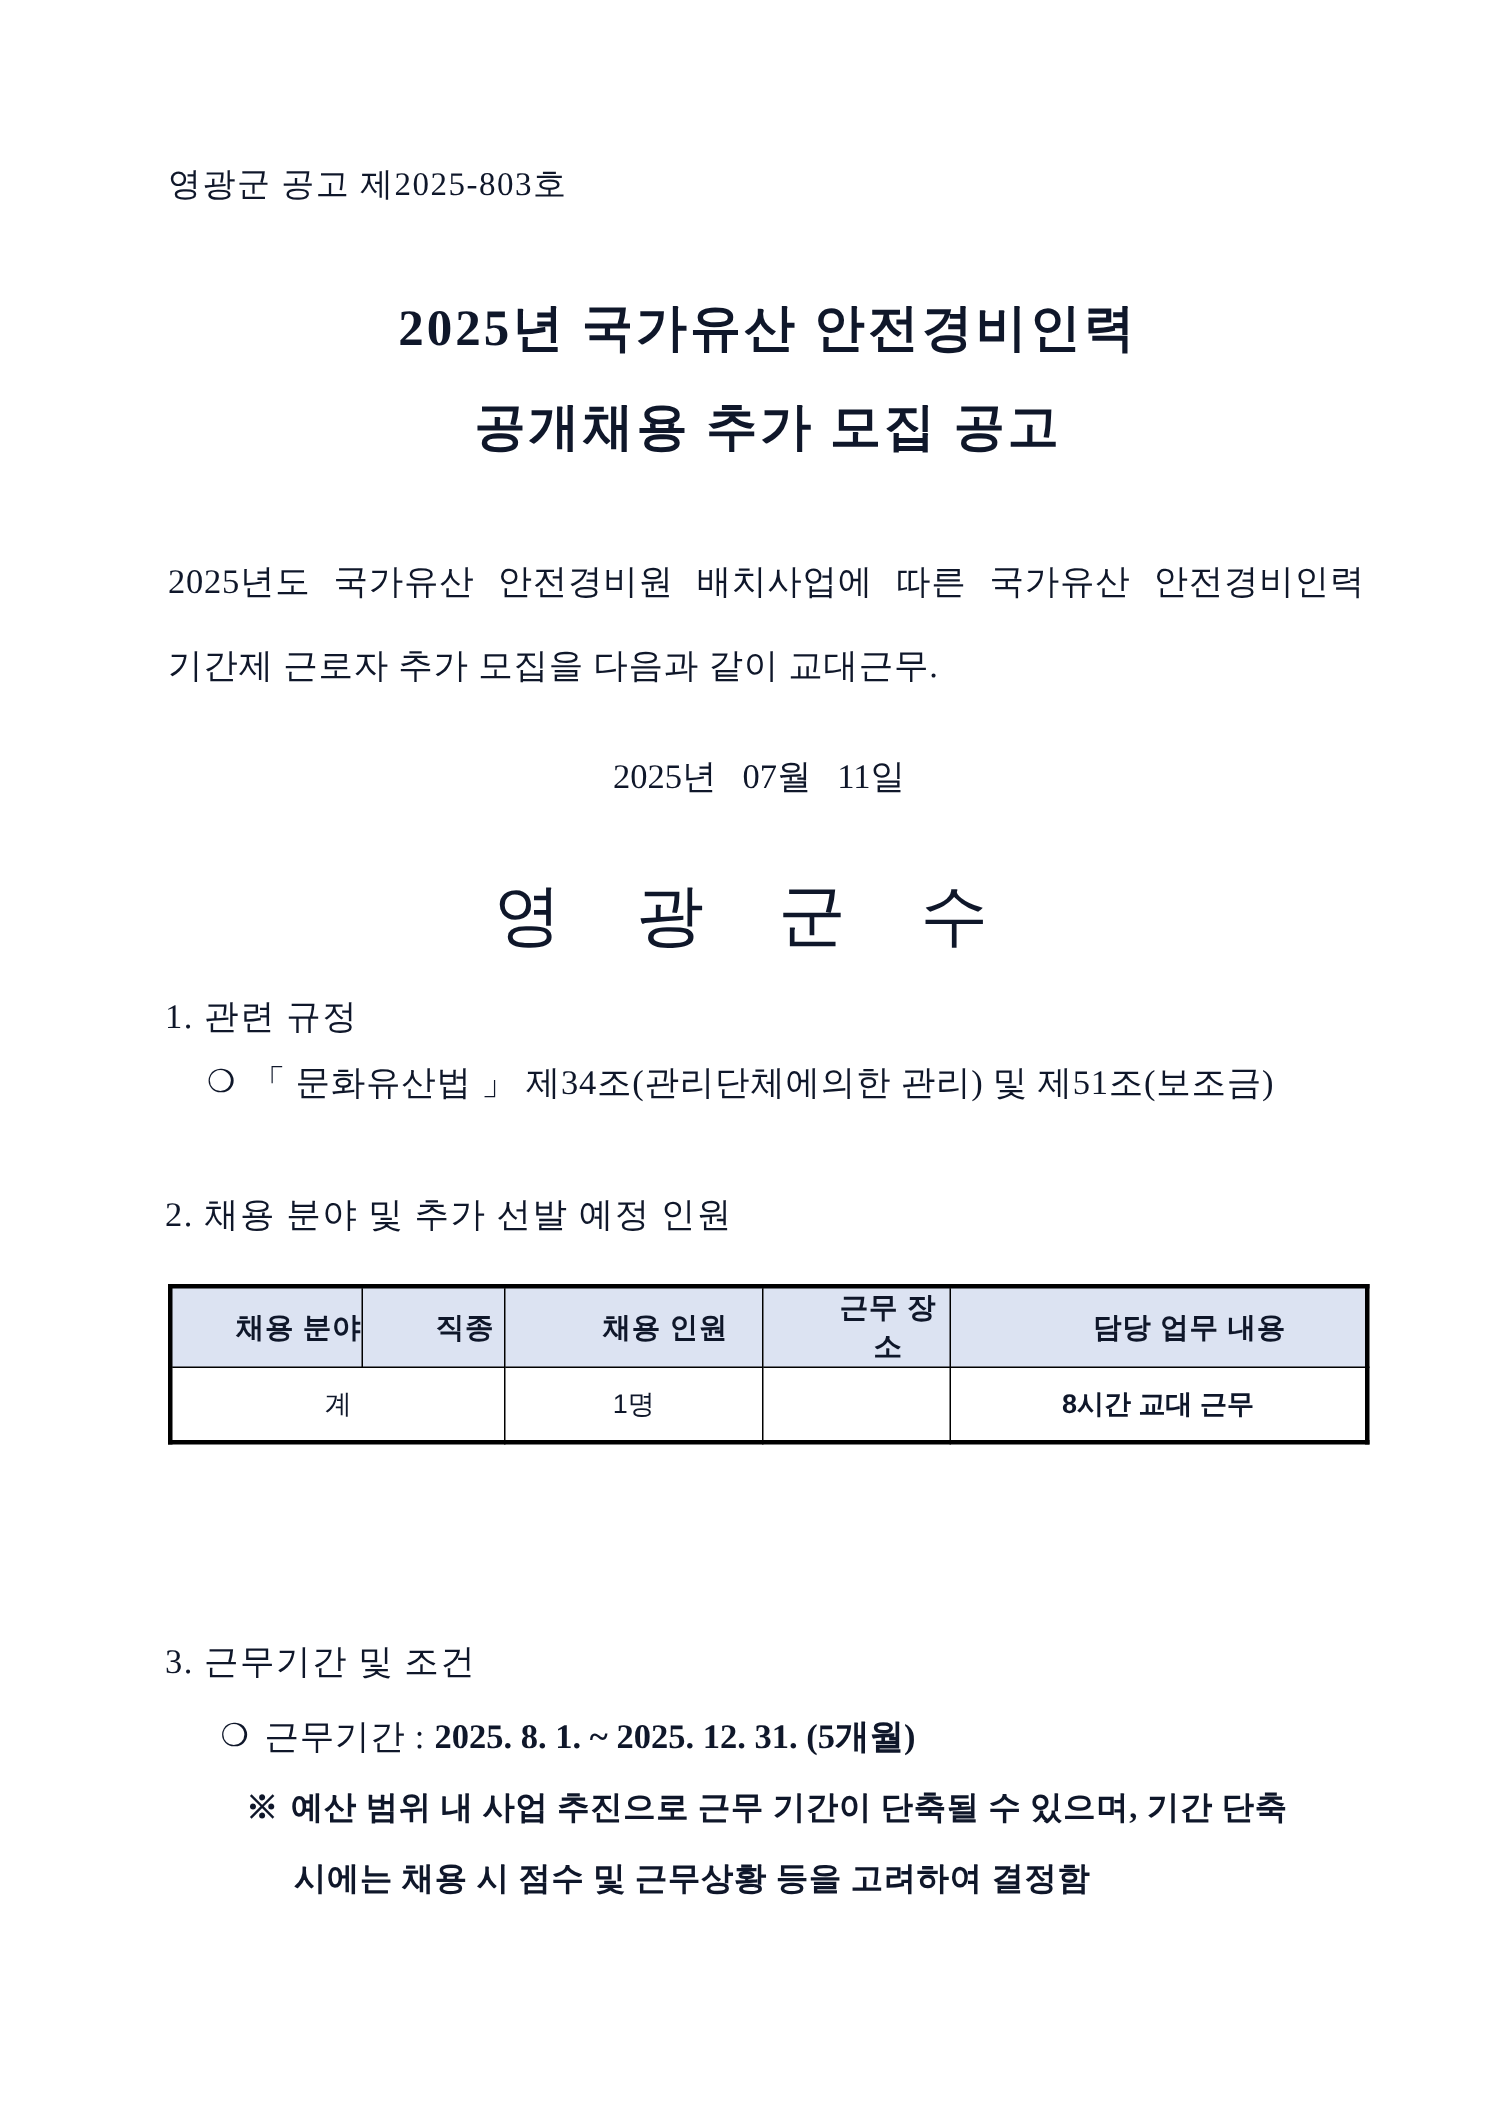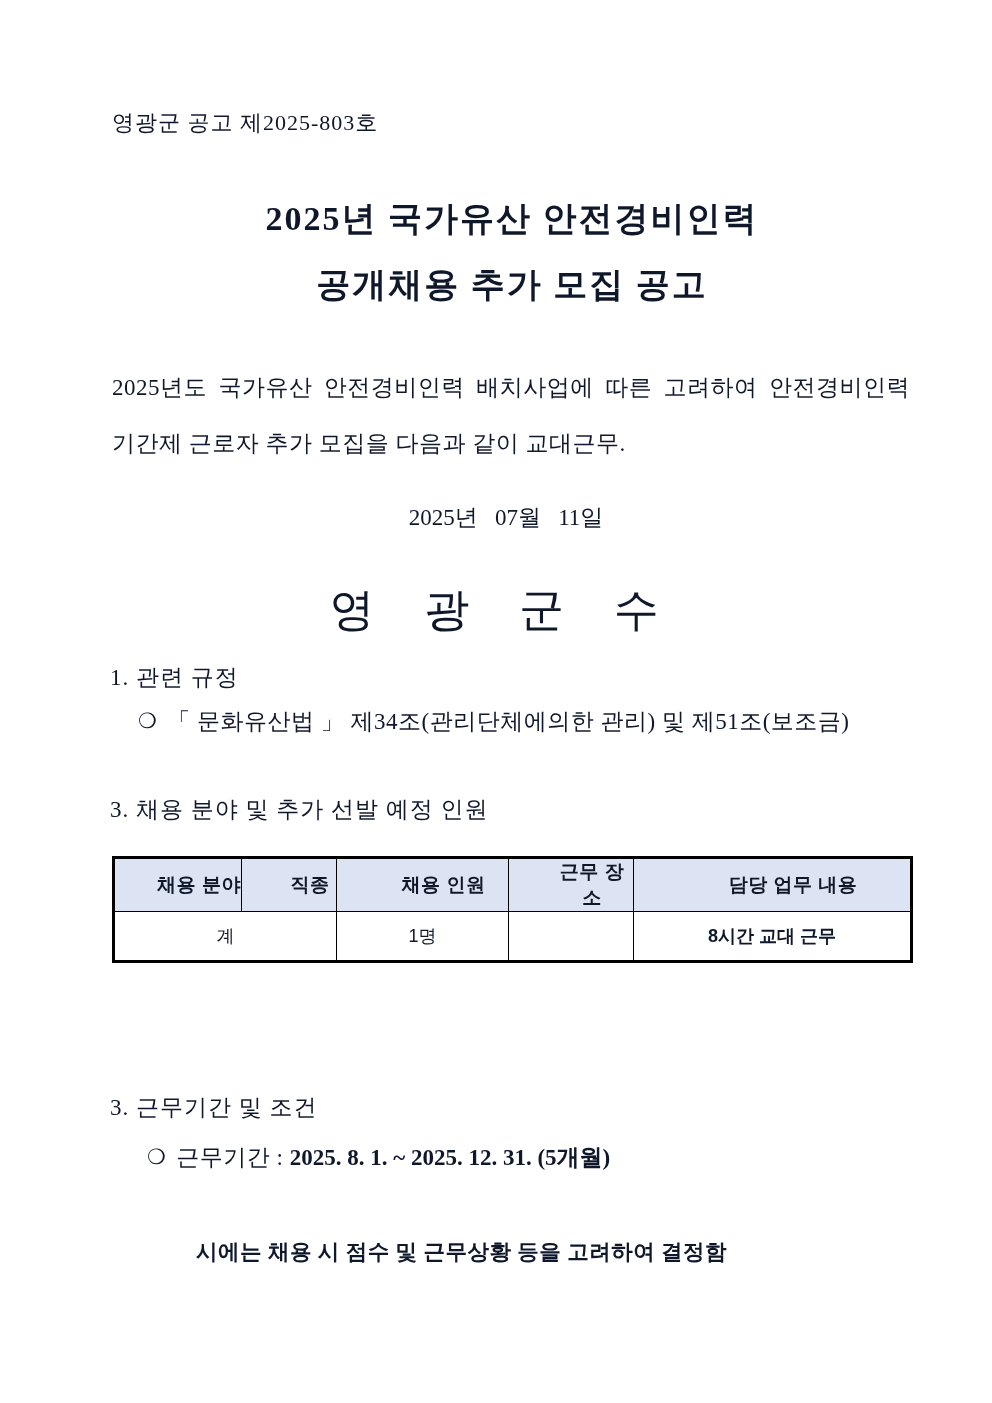--- a/index.html
+++ b/index.html
@@ -125,34 +125,34 @@
 <body>
 
 <div class="page">
 
   <div class="abs notice-no">영광군 공고 제2025-803호</div>
 
   <div class="abs title-line title-line-1">2025년 국가유산 안전경비인력</div>
   <div class="abs title-line title-line-2">공개채용 추가 모집 공고</div>
 
   <div class="abs intro">
-    <div class="intro-line-1">2025년도 국가유산 안전경비인력 배치사업에 따른 고려하여 안전경비인력</div>
+    <div class="intro-line-1">2025년도 국가유산 안전경비원 배치사업에 따른 국가유산 안전경비인력</div>
     <div class="intro-line-2">기간제 근로자 추가 모집을 다음과 같이 교대근무.</div>
   </div>
 
   <div class="abs doc-date">2025년   07월   11일</div>
 
   <div class="abs signature">영   광   군   수</div>
 
   <div class="abs sec-heading sec1-heading">1. 관련 규정</div>
   <div class="abs bullet-item sec1-bullet">
     <span class="bullet-glyph">❍</span><span>「 문화유산법 」  제34조(관리단체에의한 관리) 및 제51조(보조금)</span>
   </div>
 
-  <div class="abs sec-heading sec2-heading">3. 채용 분야 및 추가 선발 예정 인원</div>
+  <div class="abs sec-heading sec2-heading">2. 채용 분야 및 추가 선발 예정 인원</div>
 
   <table class="abs hire-table">
     <colgroup>
       <col style="width:128px">
         <col style="width:95px">
         <col style="width:172px">
         <col style="width:125px">
         <col style="width:278px">
     </colgroup>
     <thead>
@@ -172,17 +172,20 @@
         <td class="bold">8시간 교대 근무</td>
       </tr>
     </tbody>
   </table>
 
   <div class="abs sec-heading sec3-heading">3. 근무기간 및 조건</div>
   <div class="abs bullet-item sec3-bullet">
     <span class="bullet-glyph">❍</span><span>근무기간 : </span><span class="period-value">2025. 8. 1. ~ 2025. 12. 31. (5개월)</span>
   </div>
 
+  <div class="abs note-line note-line-1">
+    <span class="note-marker">※</span><span>예산 범위 내 사업 추진으로 근무 기간이 단축될 수 있으며, 기간 단축</span>
+  </div>
   <div class="abs note-line note-line-2">
     <span>시에는 채용 시 점수 및 근무상황 등을 고려하여 결정함</span>
   </div>
 
 </div>
 
 </body></html>

